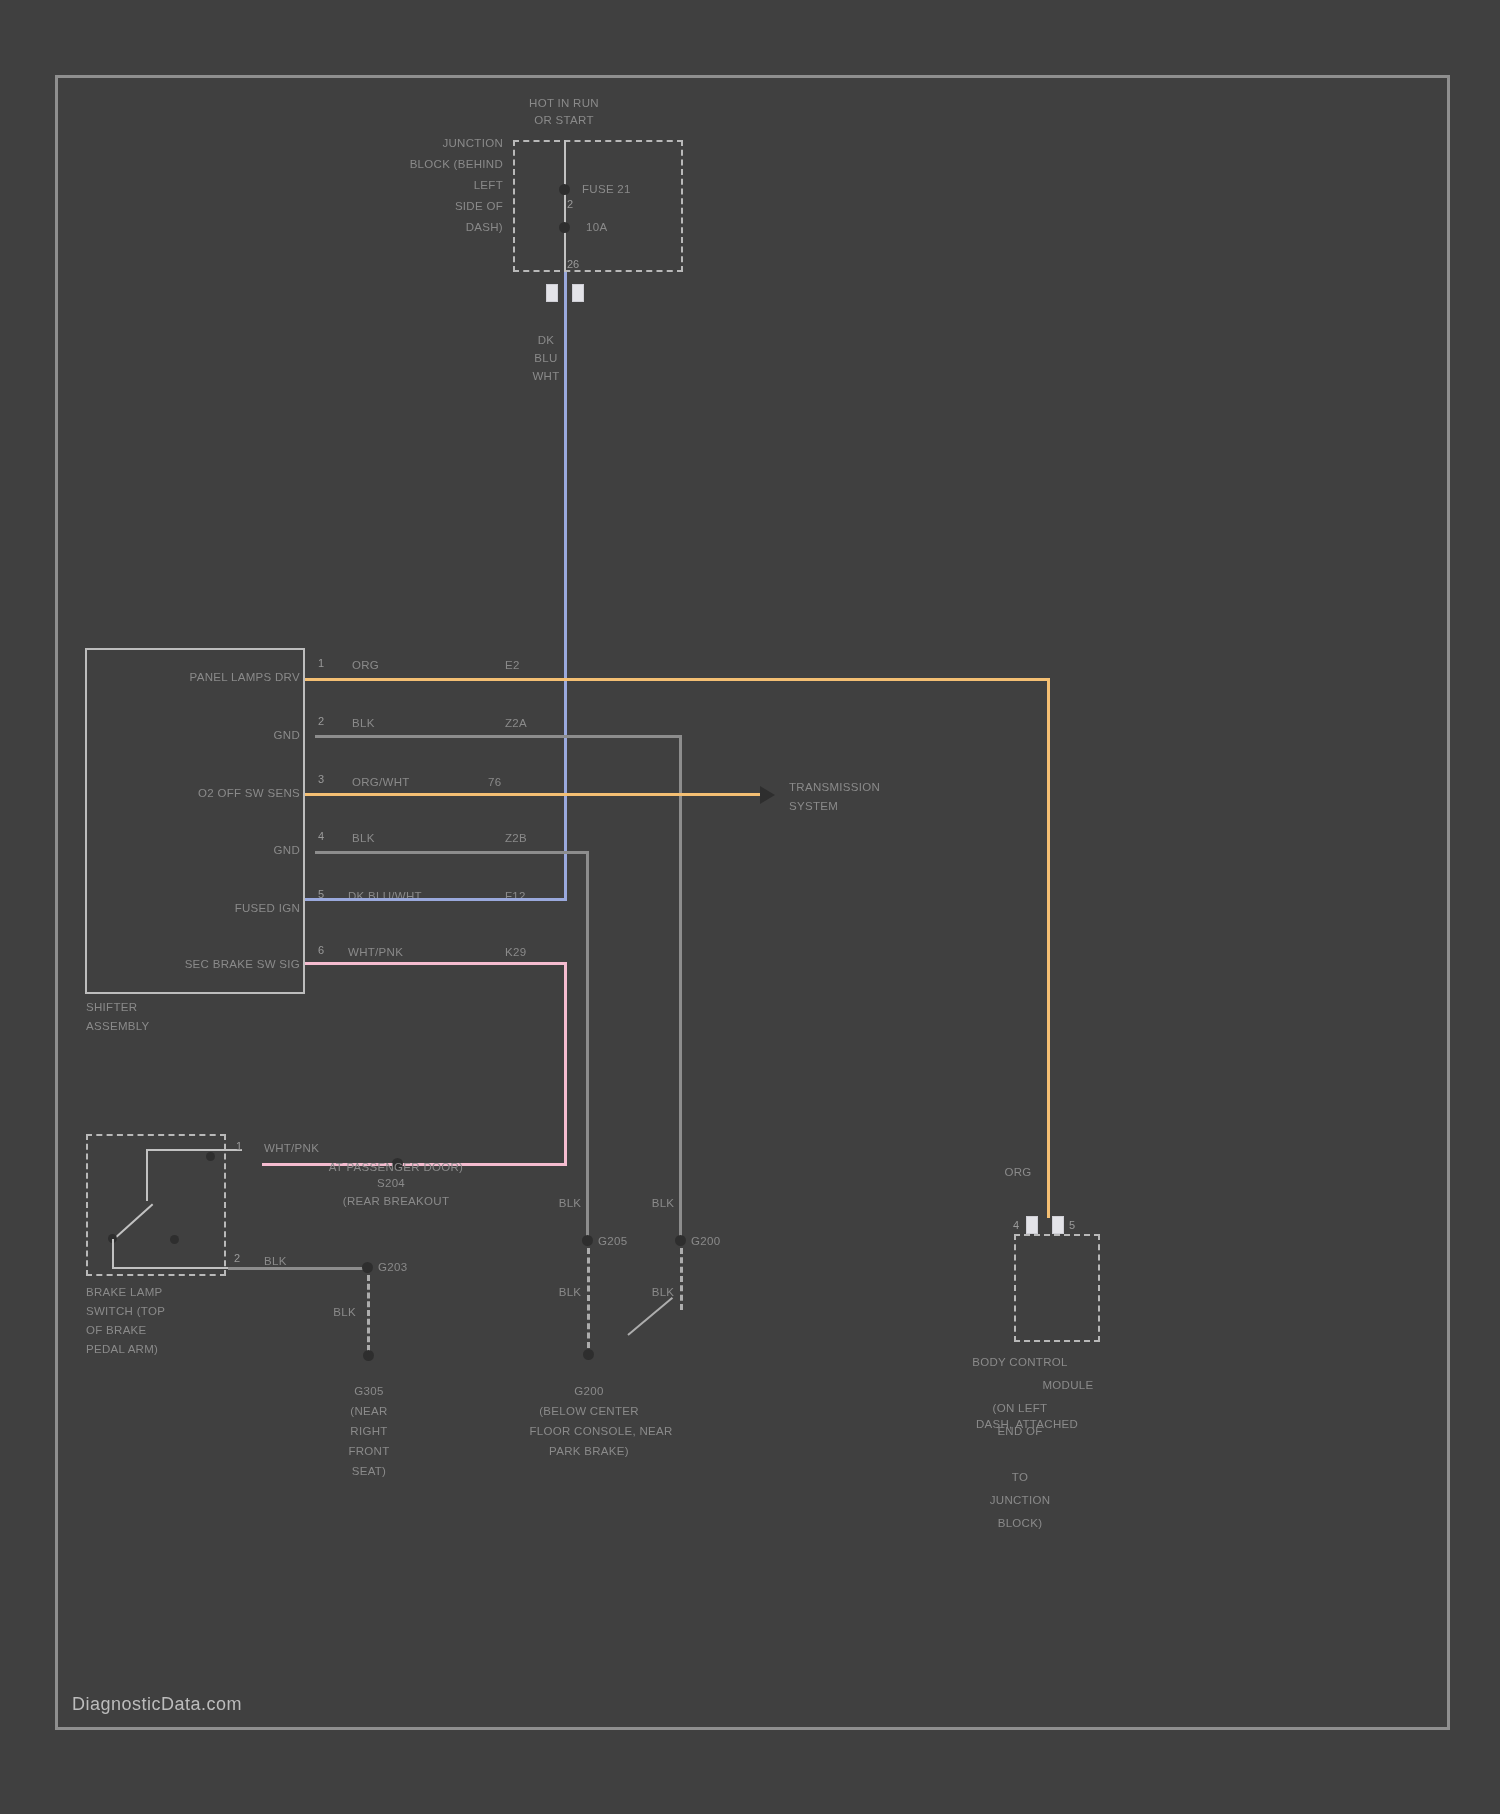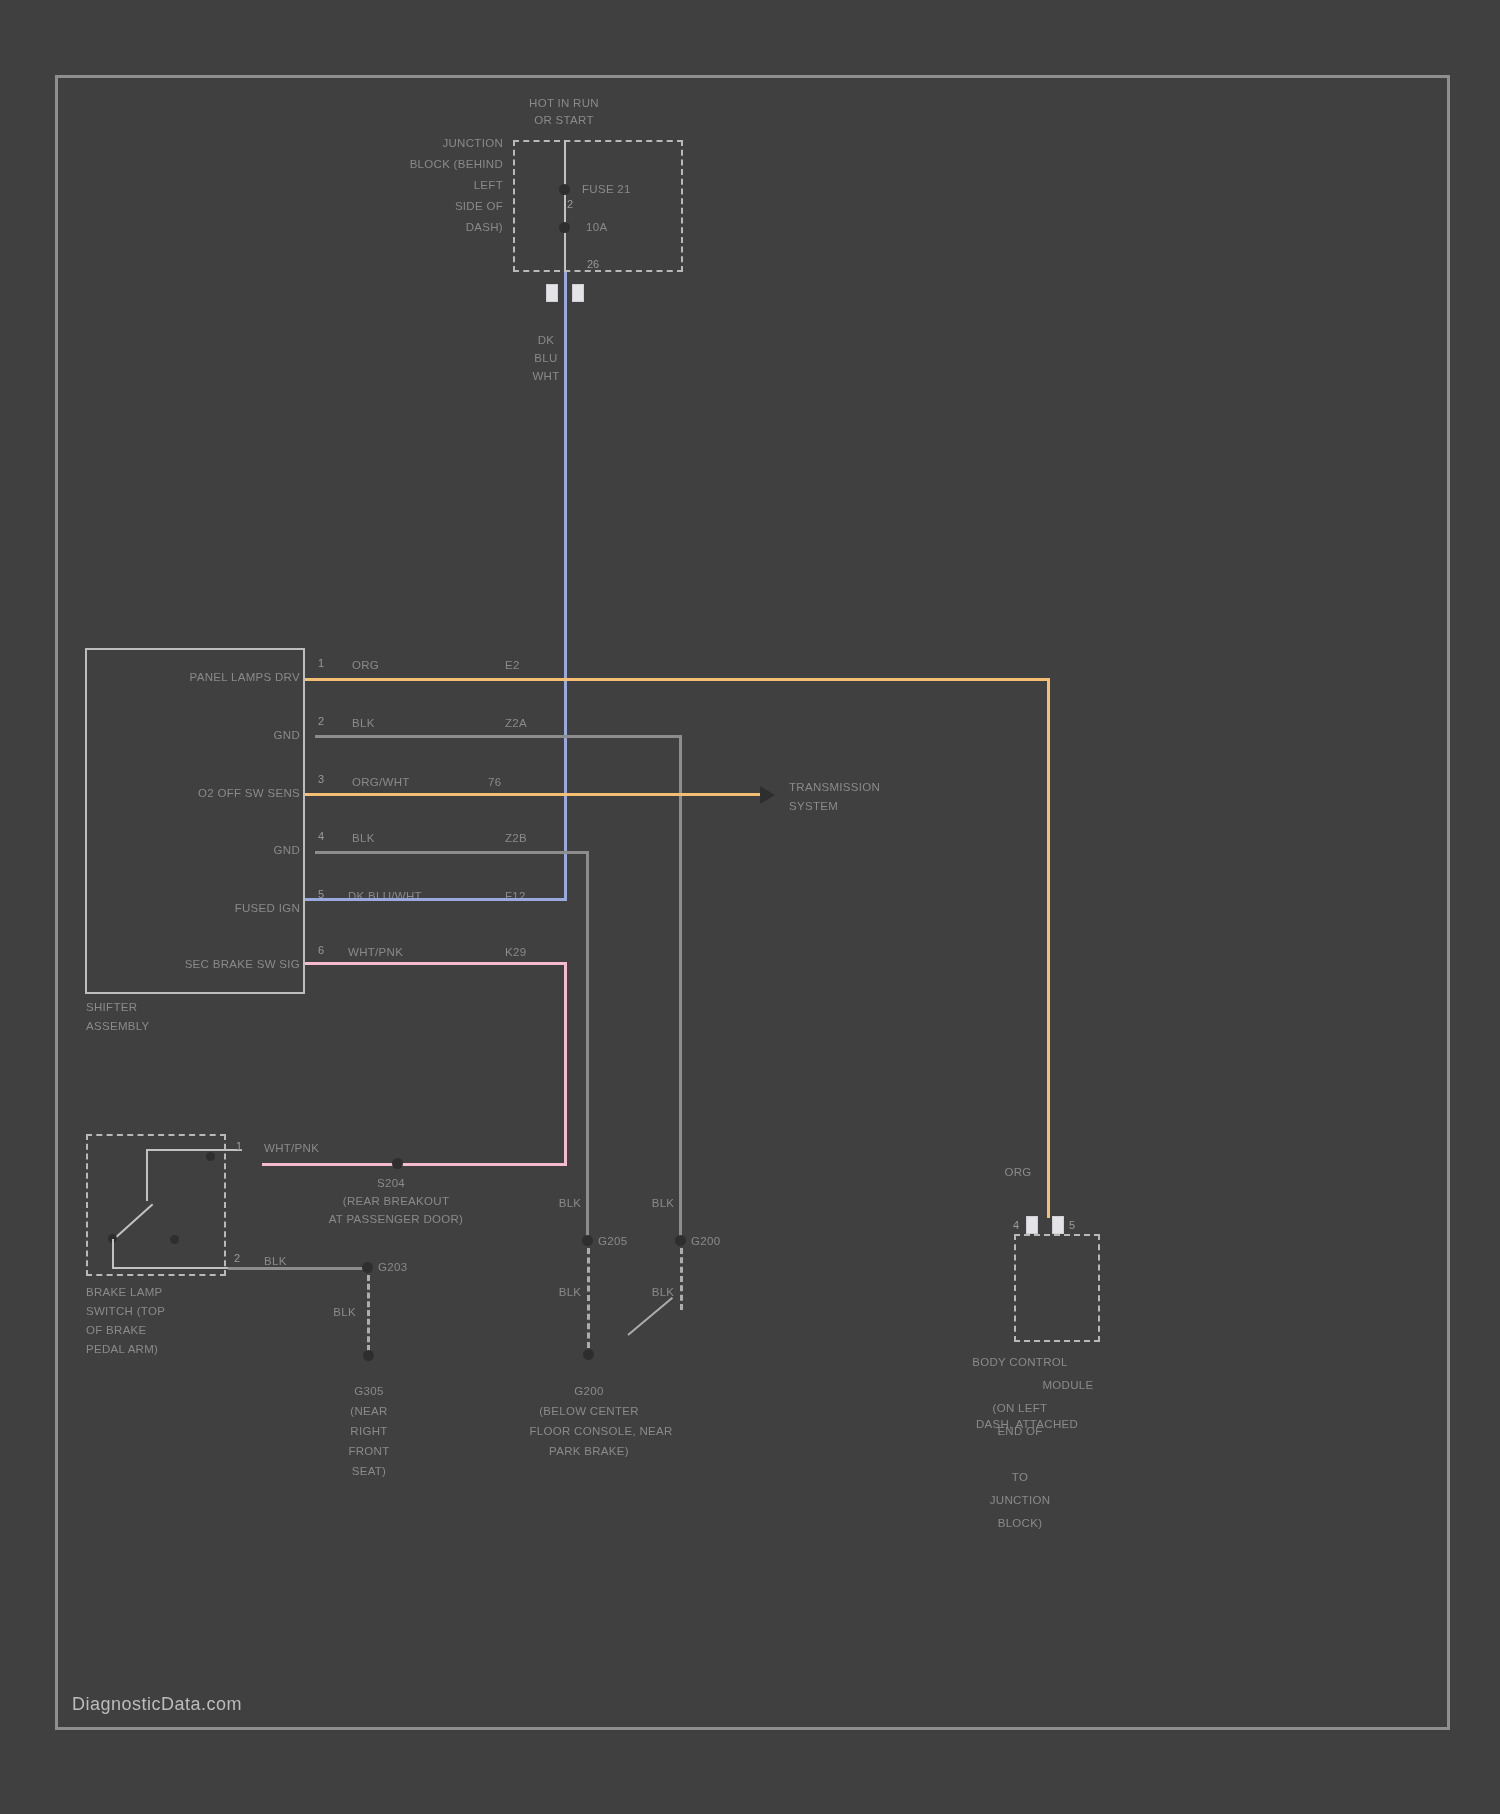--- a/index.html
+++ b/index.html
@@ -130,21 +130,21 @@
   <div class="lbl right" style="left:503px; top:199px;">SIDE OF</div>
   <div class="lbl right" style="left:503px; top:220px;">DASH)</div>
 
   <div class="sbox-line" style="left:564px; top:140px; width:2px; height:132px;"></div>
   <div class="dot" style="left:559px; top:184px;"></div>
   <div class="dot" style="left:559px; top:222px;"></div>
 
   <div class="lbl" style="left:582px; top:182px;">FUSE 21</div>
   <div class="lbl" style="left:586px; top:220px;">10A</div>
   <div class="pin-num" style="left:567px; top:198px;">2</div>
-  <div class="pin-num" style="left:567px; top:258px;margin-left:20px;">26</div>
+  <div class="pin-num" style="left:567px; top:258px;">26</div>
 
   <div class="conn-pin" style="left:546px; top:284px;"></div>
   <div class="conn-pin" style="left:572px; top:284px;"></div>
 
   <div class="wire w-v c-blu" style="left:564px; top:272px; height:628px;"></div>
 
   <div class="lbl ctr" style="left:546px; top:333px;">DK</div>
   <div class="lbl ctr" style="left:546px; top:351px;">BLU</div>
   <div class="lbl ctr" style="left:546px; top:369px;">WHT</div>
 
@@ -195,21 +195,21 @@
   <div class="lbl" style="left:348px; top:945px;">WHT/PNK</div>
   <div class="lbl" style="left:505px; top:945px;">K29</div>
 
   <div class="wire w-h c-pnk" style="left:305px; top:962px; width:262px;"></div>
   <div class="wire w-v c-pnk" style="left:564px; top:962px; height:204px;"></div>
   <div class="wire w-h c-pnk" style="left:262px; top:1163px; width:305px;"></div>
 
   <div class="dot" style="left:392px; top:1158px;"></div>
   <div class="lbl" style="left:377px; top:1176px;">S204</div>
   <div class="lbl ctr" style="left:396px; top:1194px;">(REAR BREAKOUT</div>
-  <div class="lbl ctr" style="left:396px; top:1212px;text-align:center;">AT PASSENGER DOOR)</div>
+  <div class="lbl ctr" style="left:396px; top:1160px;text-align:center;">AT PASSENGER DOOR)</div>
 
   <div class="dash-box" style="left:86px; top:1134px; width:140px; height:142px;"></div>
 
   <div class="sbox-line" style="left:146px; top:1149px; width:2px; height:52px;"></div>
   <div class="sbox-line" style="left:146px; top:1149px; width:96px; height:2px;"></div>
   <div class="dot sm" style="left:206px; top:1152px;"></div>
 
   <div class="switch-line" style="left:114px; top:1238px; width:52px; transform: rotate(-42deg);"></div>
   <div class="dot sm" style="left:108px; top:1234px;"></div>
   <div class="dot sm" style="left:170px; top:1235px;"></div>

